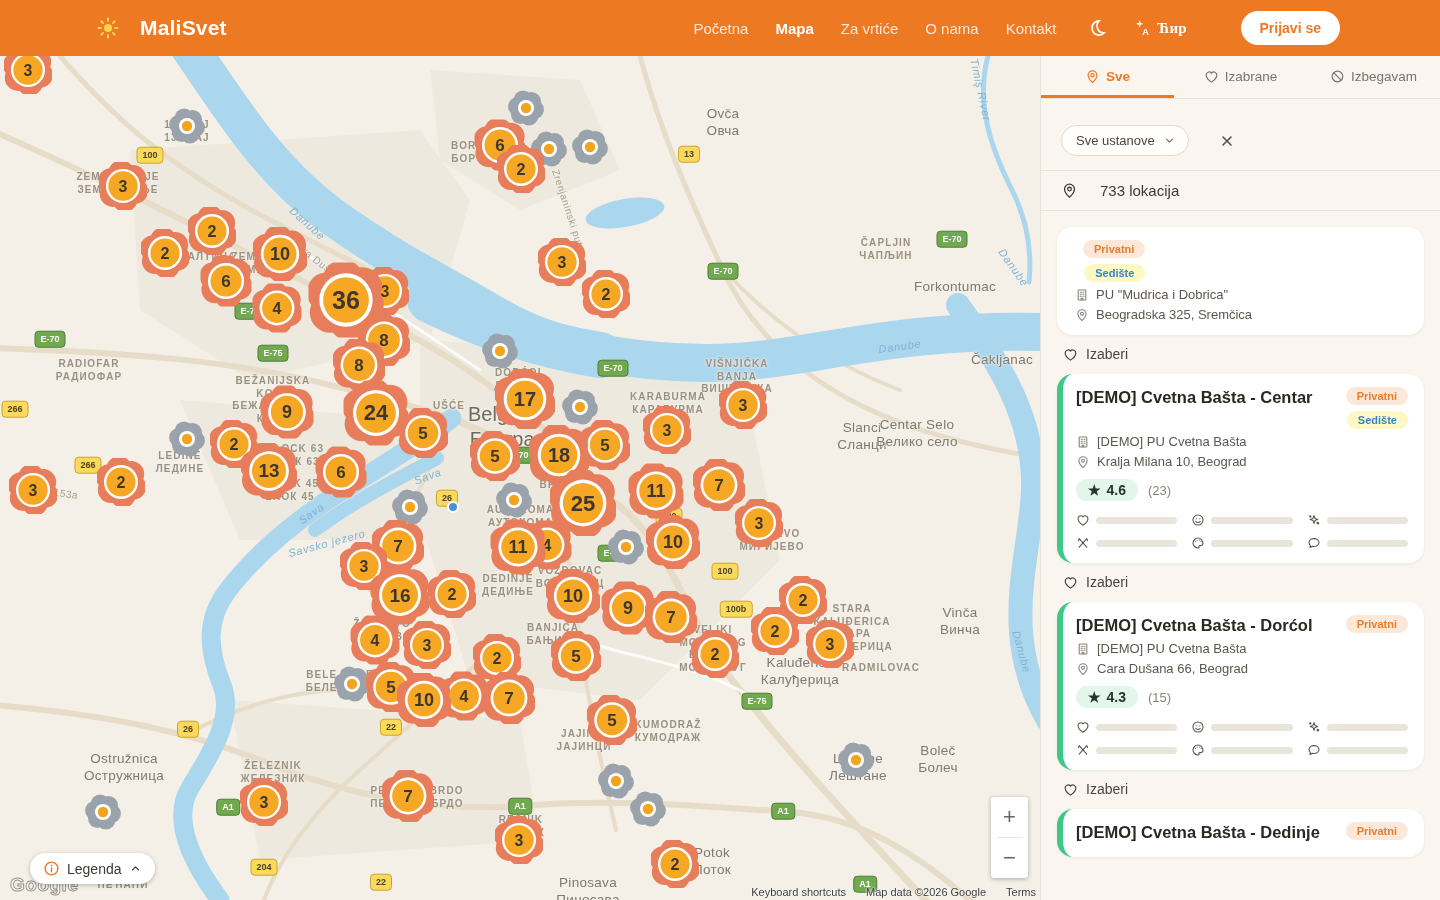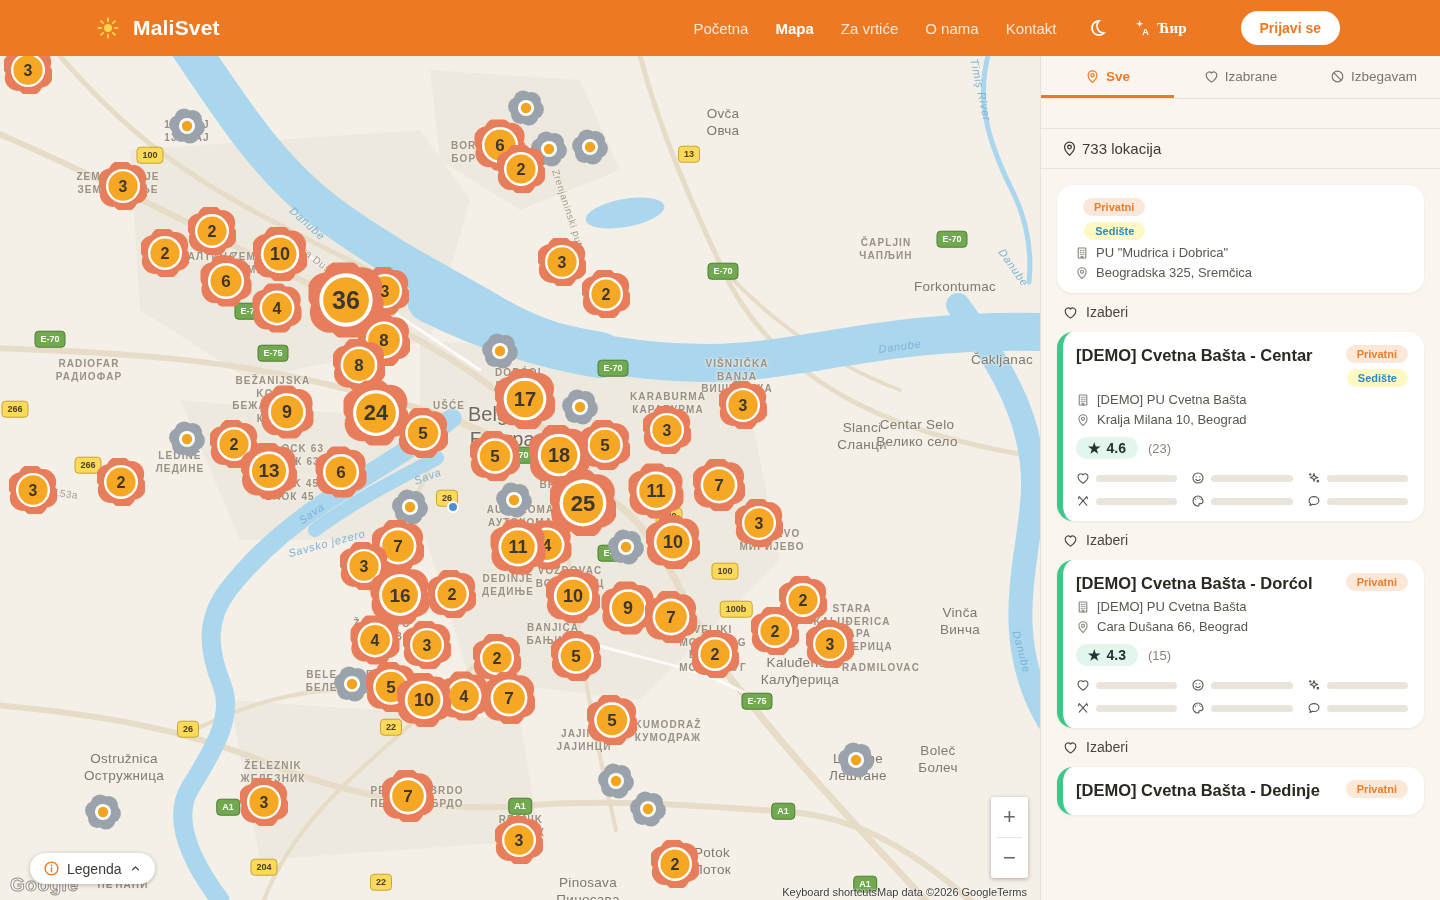--- a/index.html
+++ b/index.html
@@ -1,20 +1,20 @@
 <!DOCTYPE html>
 <html><head>
 <meta charset="utf-8">
 <style>
   * { margin:0; padding:0; box-sizing:border-box; }
   html,body { width:1440px; height:900px; overflow:hidden; font-family:"Liberation Sans",sans-serif; background:#F4F0E7; }
 
   
   #header { position:absolute; left:0; top:0; width:1440px; height:56px; background:#EE7923; display:flex; align-items:center; padding:0 100px 0 96px; z-index:100; }
-  .brand { display:flex; align-items:flex-end; gap:13px; }
+  .brand { display:flex; align-items:flex-end; gap:20px; }
   .brand-text { color:#fff; font-size:21px; font-weight:bold; letter-spacing:.2px; }
   #nav { display:flex; align-items:center; gap:27px; margin-left:auto; }
   .nav-item { color:rgba(255,255,255,.82); font-size:15px; cursor:pointer; }
   .nav-item.active { color:#fff; font-weight:bold; }
   .hdr-icons { display:flex; align-items:center; gap:26px; margin-left:30px; }
   .icon-btn { background:none; border:none; cursor:pointer; display:flex; align-items:center; gap:5px; color:#fff; }
   .lang-text { color:#fff; font-size:15px; font-family:"Liberation Serif",serif; font-weight:bold; }
   .login-btn { margin-left:28px; background:#fff; color:#EE7923; border:none; border-radius:19px; padding:9px 19px; font-size:14px; font-weight:bold; cursor:pointer; font-family:inherit; }
 
   
@@ -27,40 +27,40 @@
   .map-lbl.street { font-size:10px; color:#A79F8E; letter-spacing:.6px; }
   .map-lbl.water { font-size:11px; font-style:italic; color:#7FB3D4; letter-spacing:.8px; text-shadow:none; }
   .road-badge { position:absolute; transform:translate(-50%,-50%); font-size:9px; font-weight:bold; padding:1px 5px; border-radius:4px; line-height:1.4; }
   .road-badge.y { background:#FBD95B; border:1.5px solid #C7A62F; color:#4A4226; }
   .road-badge.g { background:#71A94F; border:1.5px solid #4E7D36; color:#fff; }
   .marker { position:absolute; transform:translate(-50%,-50%); }
   .cluster-marker { cursor:pointer; }
 
   .legend-btn { position:absolute; left:30px; bottom:16px; height:31px; background:#fff; border:none; border-radius:16px; box-shadow:0 1px 4px rgba(0,0,0,.25); display:flex; align-items:center; gap:7px; padding:0 13px; font-size:14px; color:#3c3a35; cursor:pointer; z-index:60; font-family:inherit; }
   .google-logo { position:absolute; left:10px; bottom:4px; font-size:19px; font-weight:bold; letter-spacing:.5px; color:rgba(255,255,255,.75); -webkit-text-stroke:1px #989288; z-index:55; }
-  .map-attrib { position:absolute; right:13px; bottom:2px; display:flex; font-size:11px; color:#3c3c3c; text-shadow:0 0 2px #fff,0 0 2px #fff; z-index:55;justify-content:space-between; }
+  .map-attrib { position:absolute; right:4px; bottom:2px; display:flex; gap:20px; font-size:11px; color:#3c3c3c; text-shadow:0 0 2px #fff,0 0 2px #fff; z-index:55;justify-content:space-between; }
   .map-attrib span { cursor:pointer; }
   .zoom-ctl { position:absolute; right:12px; bottom:22px; width:37px; background:#fff; border-radius:3px; box-shadow:0 1px 4px rgba(0,0,0,.3); display:flex; flex-direction:column; z-index:60; }
   .zoom-ctl button { background:none; border:none; height:40px; font-size:22px; color:#666; cursor:pointer; font-family:inherit; }
   .zoom-ctl .divider { height:1px; background:#e6e6e6; margin:0 6px; }
 
   
   #sidebar { position:absolute; left:1040px; top:56px; width:400px; height:844px; background:#FAF6EF; border-left:1px solid #E9E2D6; display:flex; flex-direction:column; overflow:hidden; }
   #tabs { display:flex; border-bottom:1px solid #E9E2D6; }
   .tab { flex:1; display:flex; align-items:center; justify-content:center; gap:6px; padding:13px 0 11px; font-size:13.5px; color:#7A756C; cursor:pointer; border-bottom:3px solid transparent; }
   .tab.active { color:#EE7923; border-bottom-color:#EE7923; font-weight:bold; }
   #filters { padding:15px 20px 14px; border-bottom:1px solid #E9E2D6; }
   .search-box { display:flex; align-items:center; gap:9px; background:#FFFEFB; border:1px solid #E3DACB; border-radius:18px; height:35px; padding:0 14px; color:#8D877B; }
   .search-box input { border:none; outline:none; background:transparent; font-size:14px; color:#4a463f; width:100%; font-family:inherit; }
   .search-box input::placeholder { color:#9B9488; }
   .chip-row { display:flex; gap:12px; margin-top:11px; align-items:center; }
   .chip { display:flex; align-items:center; justify-content:space-between; gap:8px; background:#FFFEFB; border:1px solid #E3DACB; border-radius:16px; height:31px; padding:0 12px 0 14px; font-size:13px; color:#4a463f; cursor:pointer; font-family:inherit; }
   .chip.city { width:183px; } .chip.muni { width:165px; } .chip.inst { width:128px; }
   .clear-btn { background:none; border:none; color:#55514a; cursor:pointer; padding:4px; margin-left:14px; display:flex; }
-  #count-row { display:flex; align-items:center; gap:4px; padding:11px 20px; font-size:15px; color:#3E3A33; border-bottom:1px solid #E9E2D6; }
+  #count-row { display:flex; align-items:center; gap:22px; padding:11px 20px; font-size:15px; color:#3E3A33; border-bottom:1px solid #E9E2D6; }
   #cards { flex:1; overflow:hidden; padding:16px 16px 0; }
   .card { background:#fff; border-radius:16px; box-shadow:0 1px 3px rgba(60,50,30,.08); padding:13px 16px 13px 18px; position:relative; }
   .card.selected { border-left:6px solid #3BC98A; padding-left:13px; }
   .card-top { display:flex; justify-content:space-between; }
   .card-title { font-size:16.5px; font-weight:bold; color:#2B2721; line-height:1.3; }
   .badge-col { display:flex; flex-direction:column; gap:6px; align-items:flex-end; margin-left:8px; }
   .badge { font-size:11px; font-weight:bold; padding:3px 11px; border-radius:11px; white-space:nowrap; }
   .badge.privatni { background:#FCE8D9; color:#E87E2E; }
   .badge.sediste { background:#fef9c3; color:#3088C4; }
   .card-row { display:flex; align-items:center; gap:7px; font-size:13px; color:#5C564E; margin-top:5px; }
@@ -1254,20 +1254,33 @@
       <div class="tab">
         <svg class="ic" width="15" height="15" viewBox="0 0 24 24" fill="none" stroke="#7A756C" stroke-width="1.9" stroke-linecap="round" stroke-linejoin="round">
           <circle cx="12" cy="12" r="8.5"></circle>
           <path d="M6.2 6.2l11.6 11.6"></path>
         </svg>
         <span>Izbegavam</span>
       </div>
     </div>
 
   <div id="filters">
+    <div class="chip-row">
+      <button class="chip inst">
+        <span>Sve ustanove</span>
+        <svg class="ic" width="13" height="13" viewBox="0 0 24 24" fill="none" stroke="#7A756C" stroke-width="2.2" stroke-linecap="round" stroke-linejoin="round">
+            <path d="M6.5 9.5l5.5 5.5 5.5-5.5"></path>
+          </svg>
+      </button>
+      <button class="clear-btn">
+        <svg class="ic" width="16" height="16" viewBox="0 0 24 24" fill="none" stroke="#55514a" stroke-width="2.4" stroke-linecap="round">
+            <path d="M6 6l12 12M18 6L6 18"></path>
+          </svg>
+      </button>
+    </div>
   </div>
 
   <div id="count-row">
     <svg class="ic" width="17" height="17" viewBox="0 0 24 24" fill="none" stroke="#3E3A33" stroke-width="1.8" stroke-linecap="round">
         <path d="M12 21.5S5 15.5 5 10a7 7 0 0 1 14 0c0 5.5-7 11.5-7 11.5z"></path>
         <circle cx="12" cy="10" r="2.6"></circle>
       </svg>
     <span>733 lokacija</span>
   </div>
 

